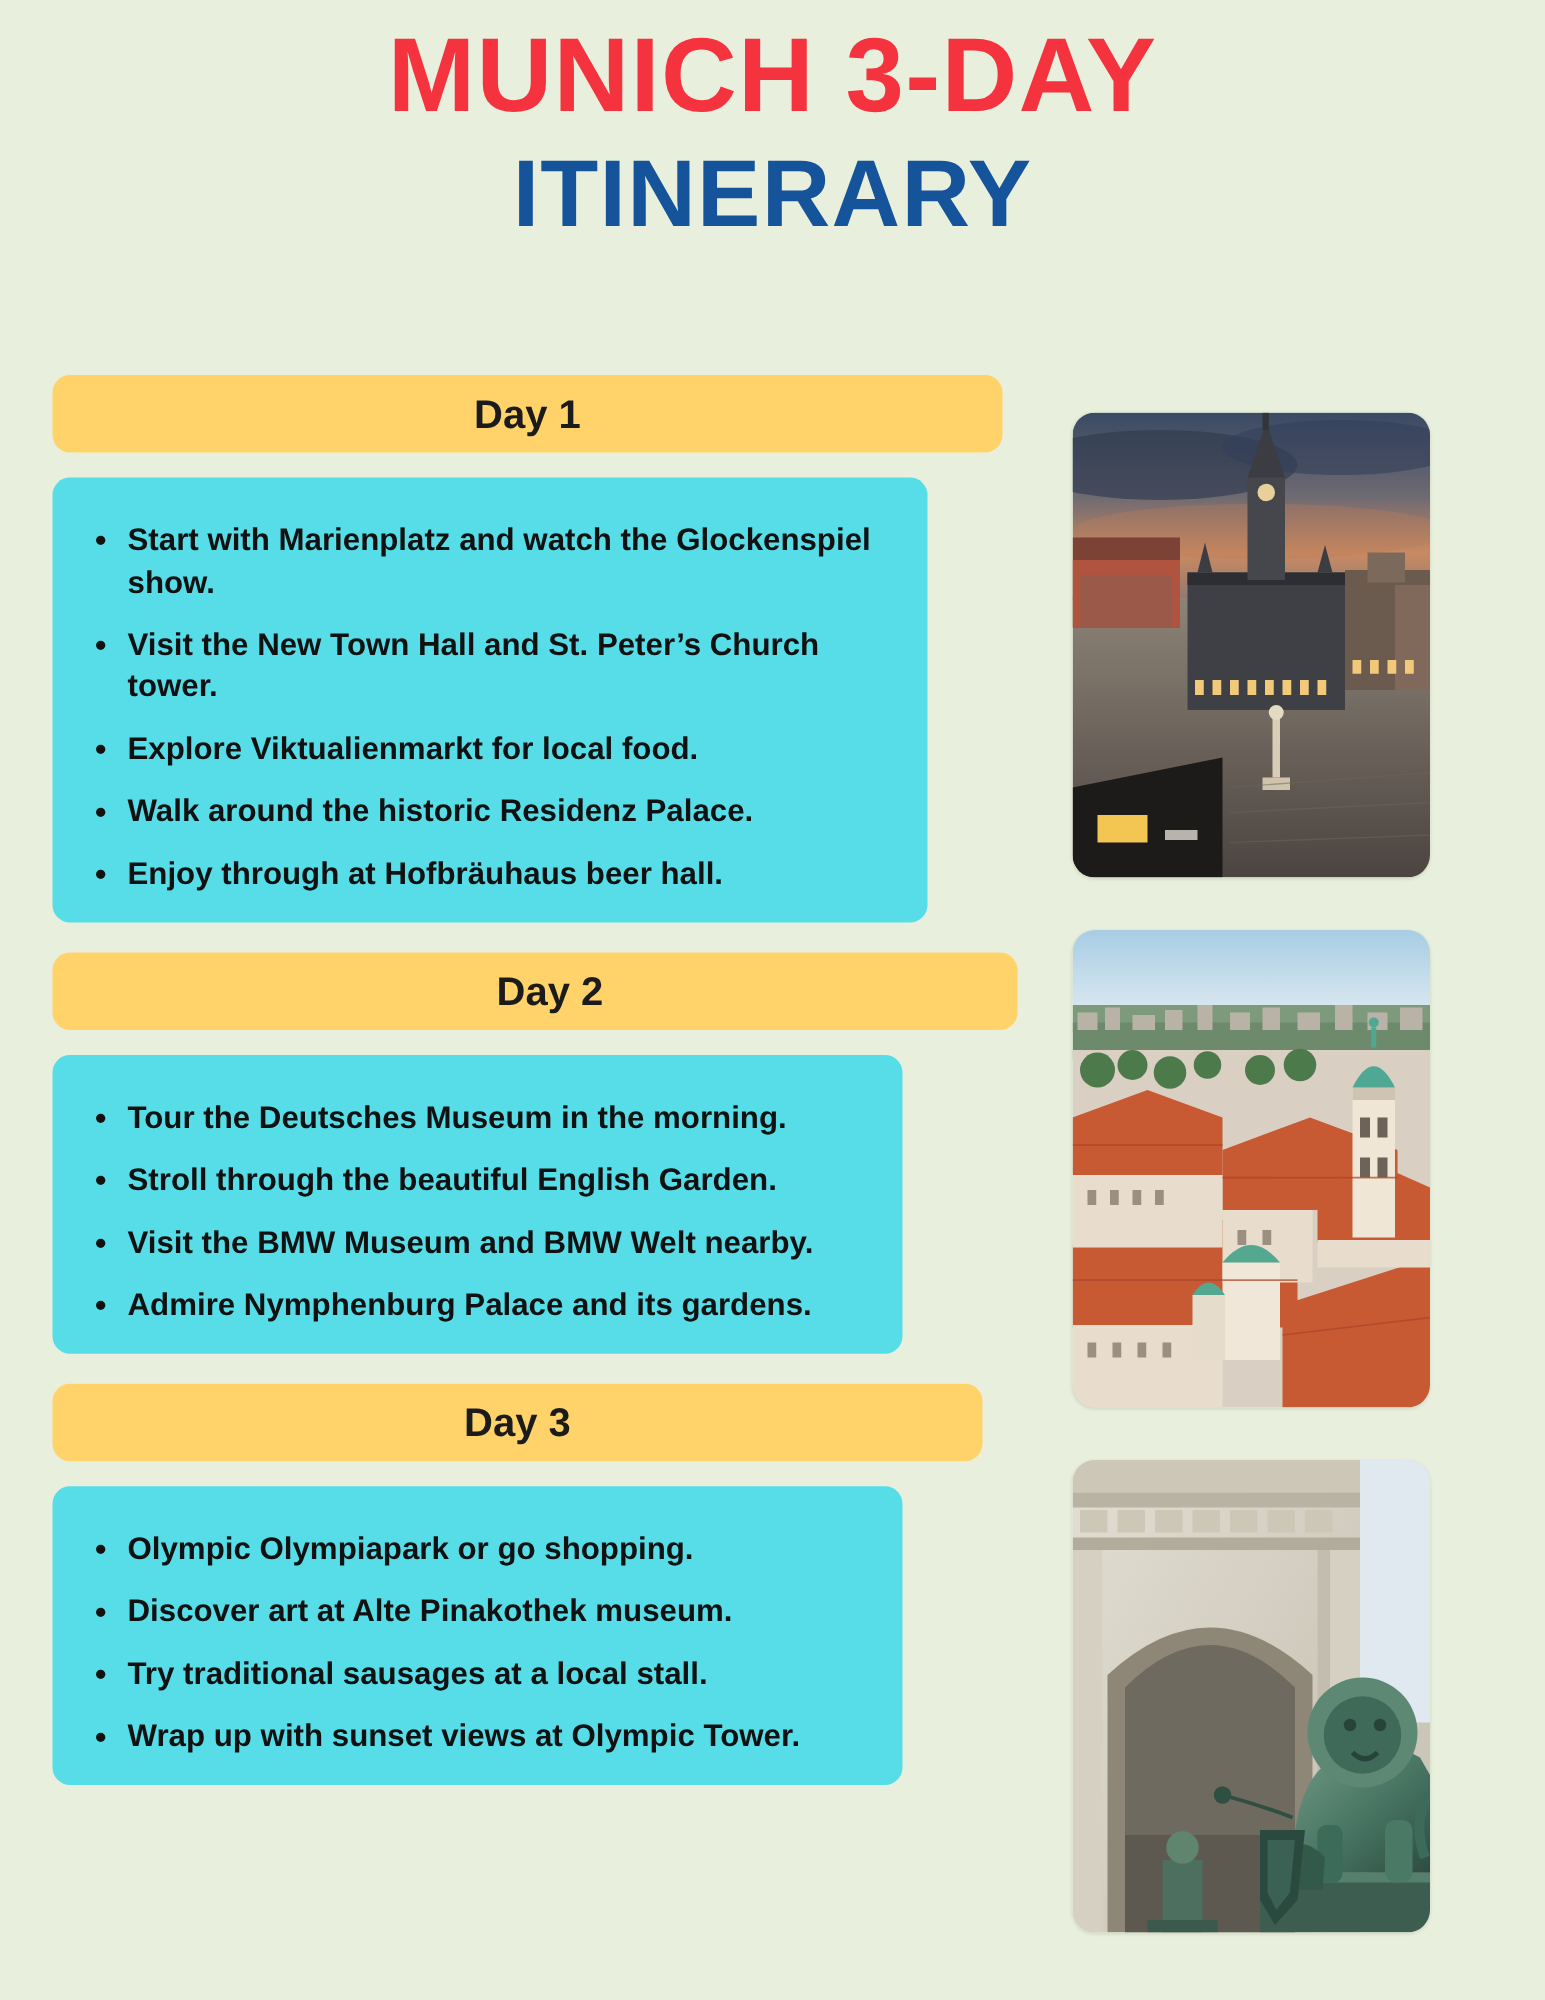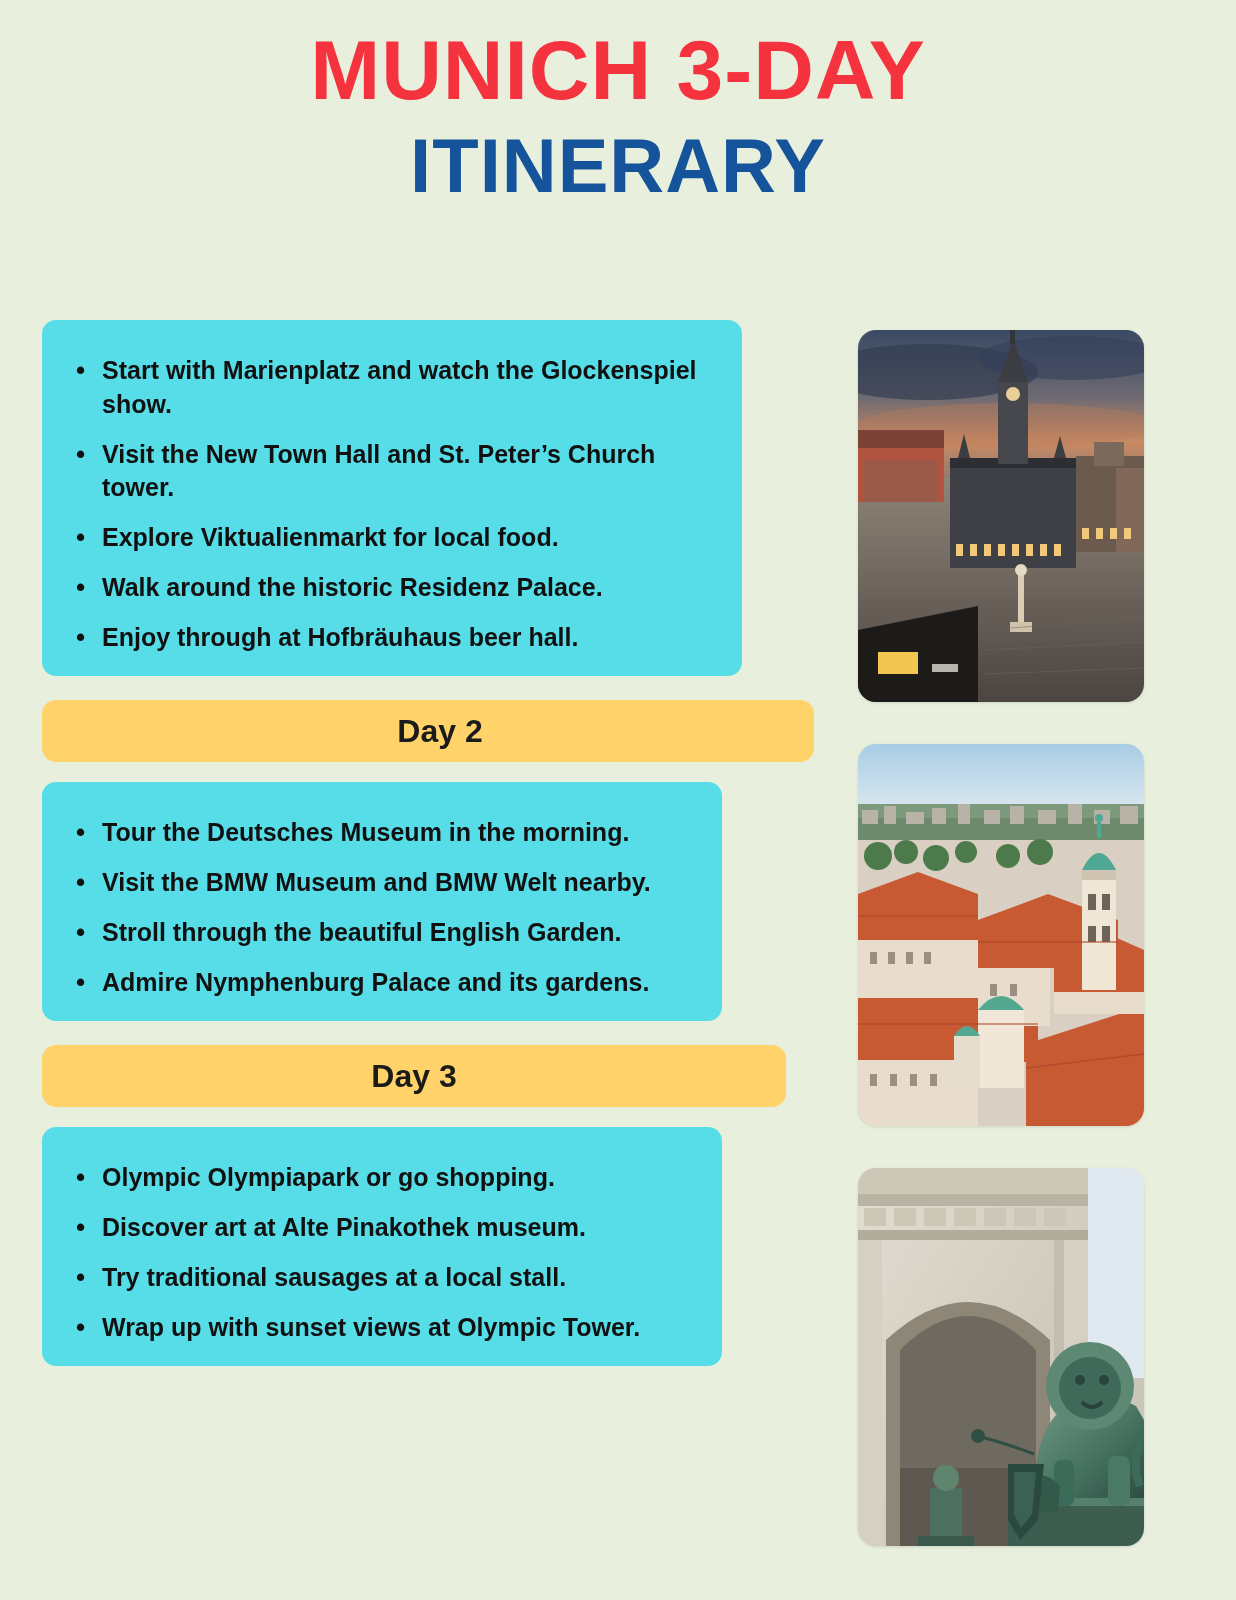--- a/index.html
+++ b/index.html
@@ -17,21 +17,21 @@
 
   .page {
     position: relative;
     width: 1236px;
     height: 1600px;
     box-sizing: border-box;
   }
 
   
   .title-block {
-    padding-top: 28px;
+    padding-top: 18px;
     text-align: center;
     line-height: 1.0;
   }
   .title-line1 {
     font-size: 84px;
     font-weight: bold;
     color: #f5333f;
     letter-spacing: 1px;
     display: block;
   }
@@ -144,40 +144,43 @@
   <div class="title-block">
     <span class="title-line1">MUNICH 3-DAY</span>
     <span class="title-line2">ITINERARY</span>
   </div>
 
   <div class="content">
 
     <div class="left-col">
 
       <div class="block b1">
+        <div class="day-header d1">
+          <span>Day 1</span>
+        </div>
         <div class="day-card c1">
           <ul>
             <li>Start with Marienplatz and watch the Glockenspiel show.</li>
             <li>Visit the New Town Hall and St. Peter’s Church tower.</li>
             <li>Explore Viktualienmarkt for local food.</li>
             <li>Walk around the historic Residenz Palace.</li>
             <li>Enjoy through at Hofbräuhaus beer hall.</li>
           </ul>
         </div>
       </div>
 
       <div class="block b2">
         <div class="day-header d2">
           <span>Day 2</span>
         </div>
         <div class="day-card c2">
           <ul>
             <li>Tour the Deutsches Museum in the morning.</li>
+            <li>Stroll through the beautiful English Garden.</li>
             <li>Visit the BMW Museum and BMW Welt nearby.</li>
-            <li>Stroll through the beautiful English Garden.</li>
             <li>Admire Nymphenburg Palace and its gardens.</li>
           </ul>
         </div>
       </div>
 
       <div class="block b3">
         <div class="day-header d3">
           <span>Day 3</span>
         </div>
         <div class="day-card c3">

